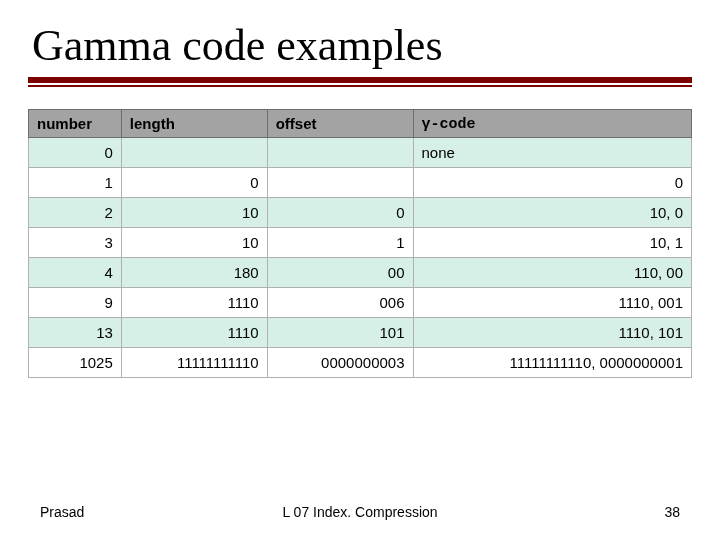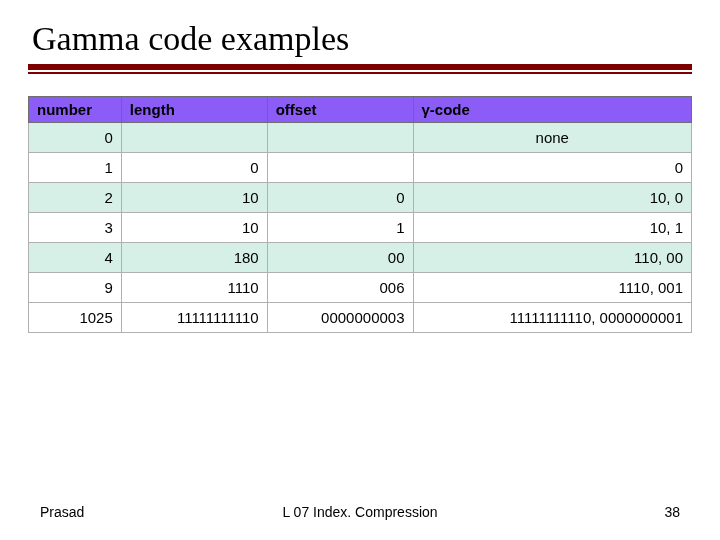--- a/index.html
+++ b/index.html
@@ -9,21 +9,21 @@
     height: 540px;
     background: #fff;
     font-family: Arial, Helvetica, sans-serif;
     color: #000;
     position: relative;
   }
   .slide {
     padding: 20px 28px 0 28px;
   }
   .title {
-    font-size: 34px;
+    font-size: 44px;
     font-weight: normal;
     font-family: "Times New Roman", Times, serif;
     margin: 0 0 6px 0;
     padding-left: 4px;
   }
   .rules {
     margin-bottom: 22px;
   }
   .rule-thick {
     height: 6px;
@@ -38,54 +38,54 @@
     border-collapse: collapse;
     width: 100%;
     table-layout: fixed;
     font-size: 15px;
   }
   col.c1 { width: 14%; }
   col.c2 { width: 22%; }
   col.c3 { width: 22%; }
   col.c4 { width: 42%; }
   th {
-    background: #8b5cf6;
+    background: #a3a3a3;
     color: #000;
     text-align: left;
     font-weight: bold;
     padding: 4px 8px;
     border: 1px solid #6e6e6e;
     font-size: 15px;
   }
   td {
     border: 1px solid #b0b0b0;
     padding: 6px 8px;
     text-align: right;
     font-size: 15px;
     white-space: nowrap;
   }
-  td.txt-left { text-align: center; }
+  td.txt-left { text-align: left; }
   tr.band td { background: #d6f0e7; }
   tr.plain td { background: #ffffff; }
   .footer {
     position: absolute;
     bottom: 20px;
     left: 0;
     width: 720px;
     padding: 0 40px;
     font-size: 14px;
     display: flex;
     justify-content: space-between;
   }
   .footer .center {
     position: absolute;
     left: 0; right: 0;
     text-align: center;
   }
-  .gamma { font-family: Liberation Sans, sans-serif; }
+  .gamma { font-family: Liberation Mono, monospace; }
 </style>
 </head>
 <body>
 
 <div class="slide">
   <h1 class="title">Gamma code examples</h1>
   <div class="rules">
     <div class="rule-thick"></div>
     <div class="rule-thin"></div>
   </div>
@@ -135,20 +135,26 @@
         <td>180</td>
         <td>00</td>
         <td>110, 00</td>
       </tr>
       <tr class="plain">
         <td>9</td>
         <td>1110</td>
         <td>006</td>
         <td>1110, 001</td>
       </tr>
+      <tr class="band">
+        <td>13</td>
+        <td>1110</td>
+        <td>101</td>
+        <td>1110, 101</td>
+      </tr>
       <tr class="plain">
         <td>1025</td>
         <td>11111111110</td>
         <td>0000000003</td>
         <td>11111111110, 0000000001</td>
       </tr>
     </tbody>
   </table>
 </div>
 

